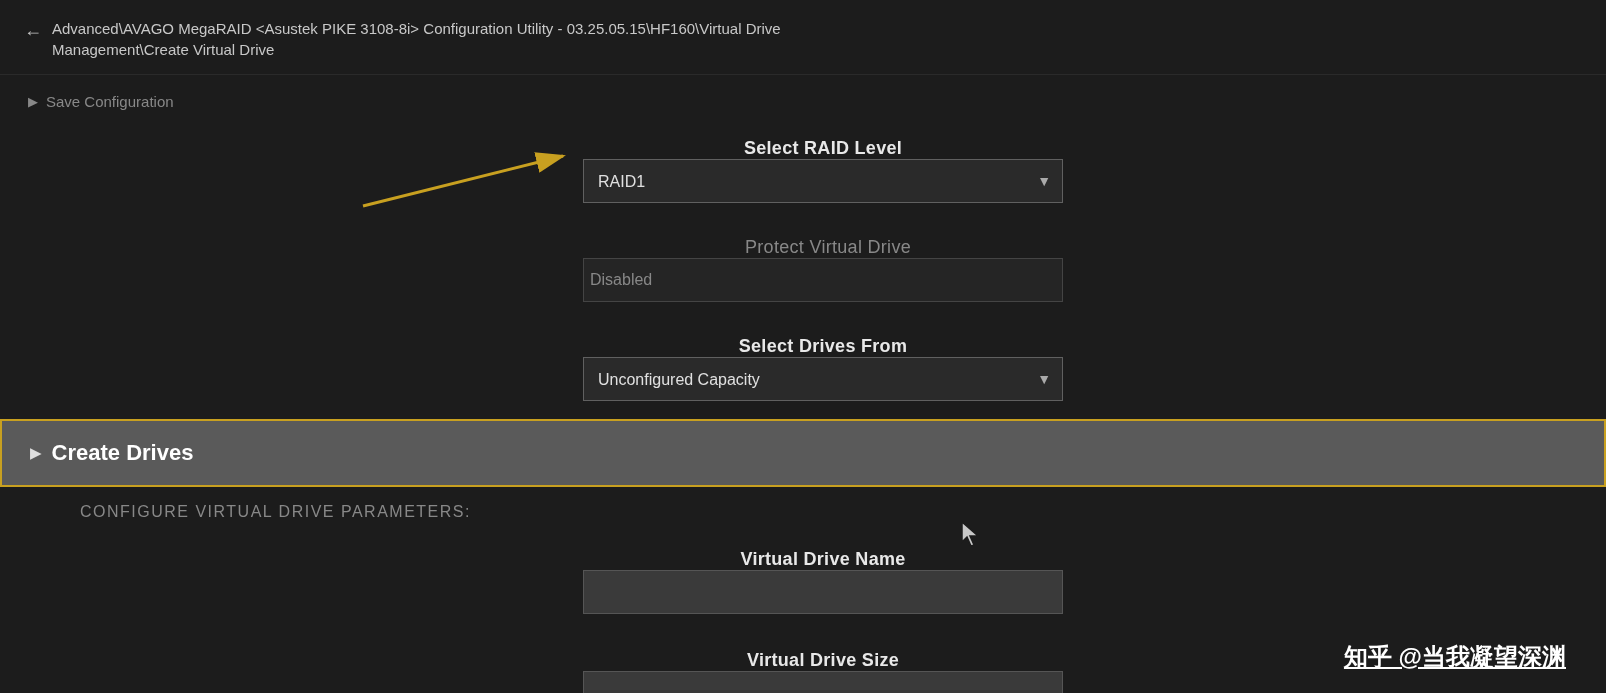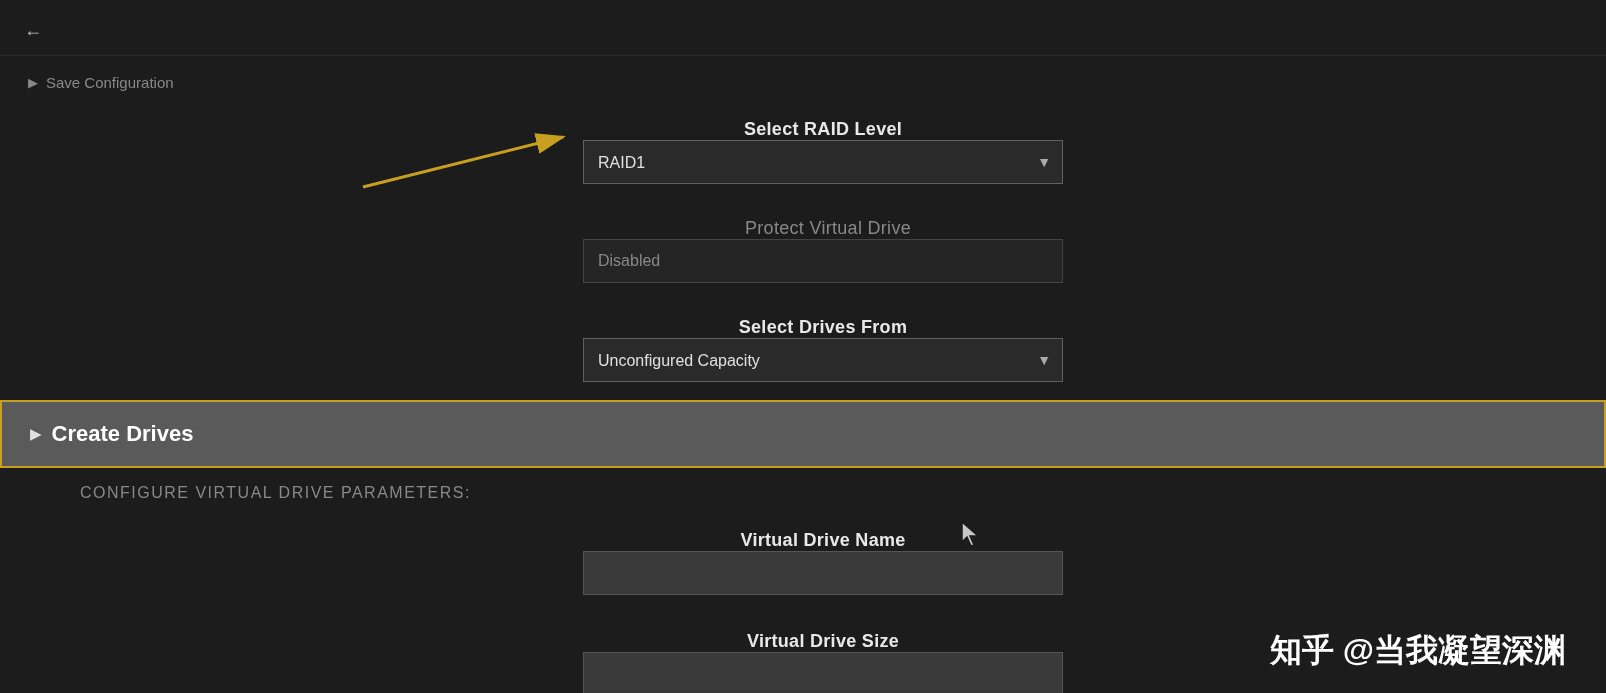--- a/index.html
+++ b/index.html
@@ -135,21 +135,21 @@
       font-size: 14px;
       pointer-events: none;
     }
 
     
     .form-input-disabled {
       background-color: #252525;
       border: 1px solid #444444;
       color: #888888;
       font-size: 16px;
-      padding: 10px 14px;
+      padding: 10px 6px;
       width: 480px;
       height: 44px;
       outline: none;
     }
 
     
     .form-input {
       background-color: #3a3a3a;
       border: 1px solid #555555;
       color: #e0e0e0;
@@ -191,45 +191,50 @@
       letter-spacing: 1.5px;
       text-transform: uppercase;
       font-weight: 500;
     }
 
     
     .watermark {
       position: absolute;
       bottom: 20px;
       right: 40px;
-      font-size: 32px;
+      font-size: 24px;
       font-weight: 700;
       color: #ffffff;
       font-family: 'SimHei', 'Microsoft YaHei', sans-serif;
       pointer-events: none;
+      text-decoration: underline;
     }
 
     .row-with-arrow {
       position: relative;
     }
 
     
     .cursor-overlay {
       position: absolute;
       pointer-events: none;
     }
   </style>
 </head>
 <body>
 
 <div class="page-container">
 
   <div class="header">
     <div class="breadcrumb-row">
       <span class="back-arrow">←</span>
+      <div>
+        <div class="breadcrumb-text">Advanced\AVAGO MegaRAID &lt;Asustek PIKE 3108-8i&gt; Configuration Utility - 03.25.05.15\HF160\Virtual Drive</div>
+        <div class="breadcrumb-text">Management\Create Virtual Drive</div>
+      </div>
     </div>
   </div>
 
   <div class="save-config-row">
     <span class="save-config-chevron">▶</span>
     <span class="save-config-label">Save Configuration</span>
   </div>
 
   <div class="form-row row-with-arrow" style="position:relative;">
     <span class="form-label">Select RAID Level</span>

